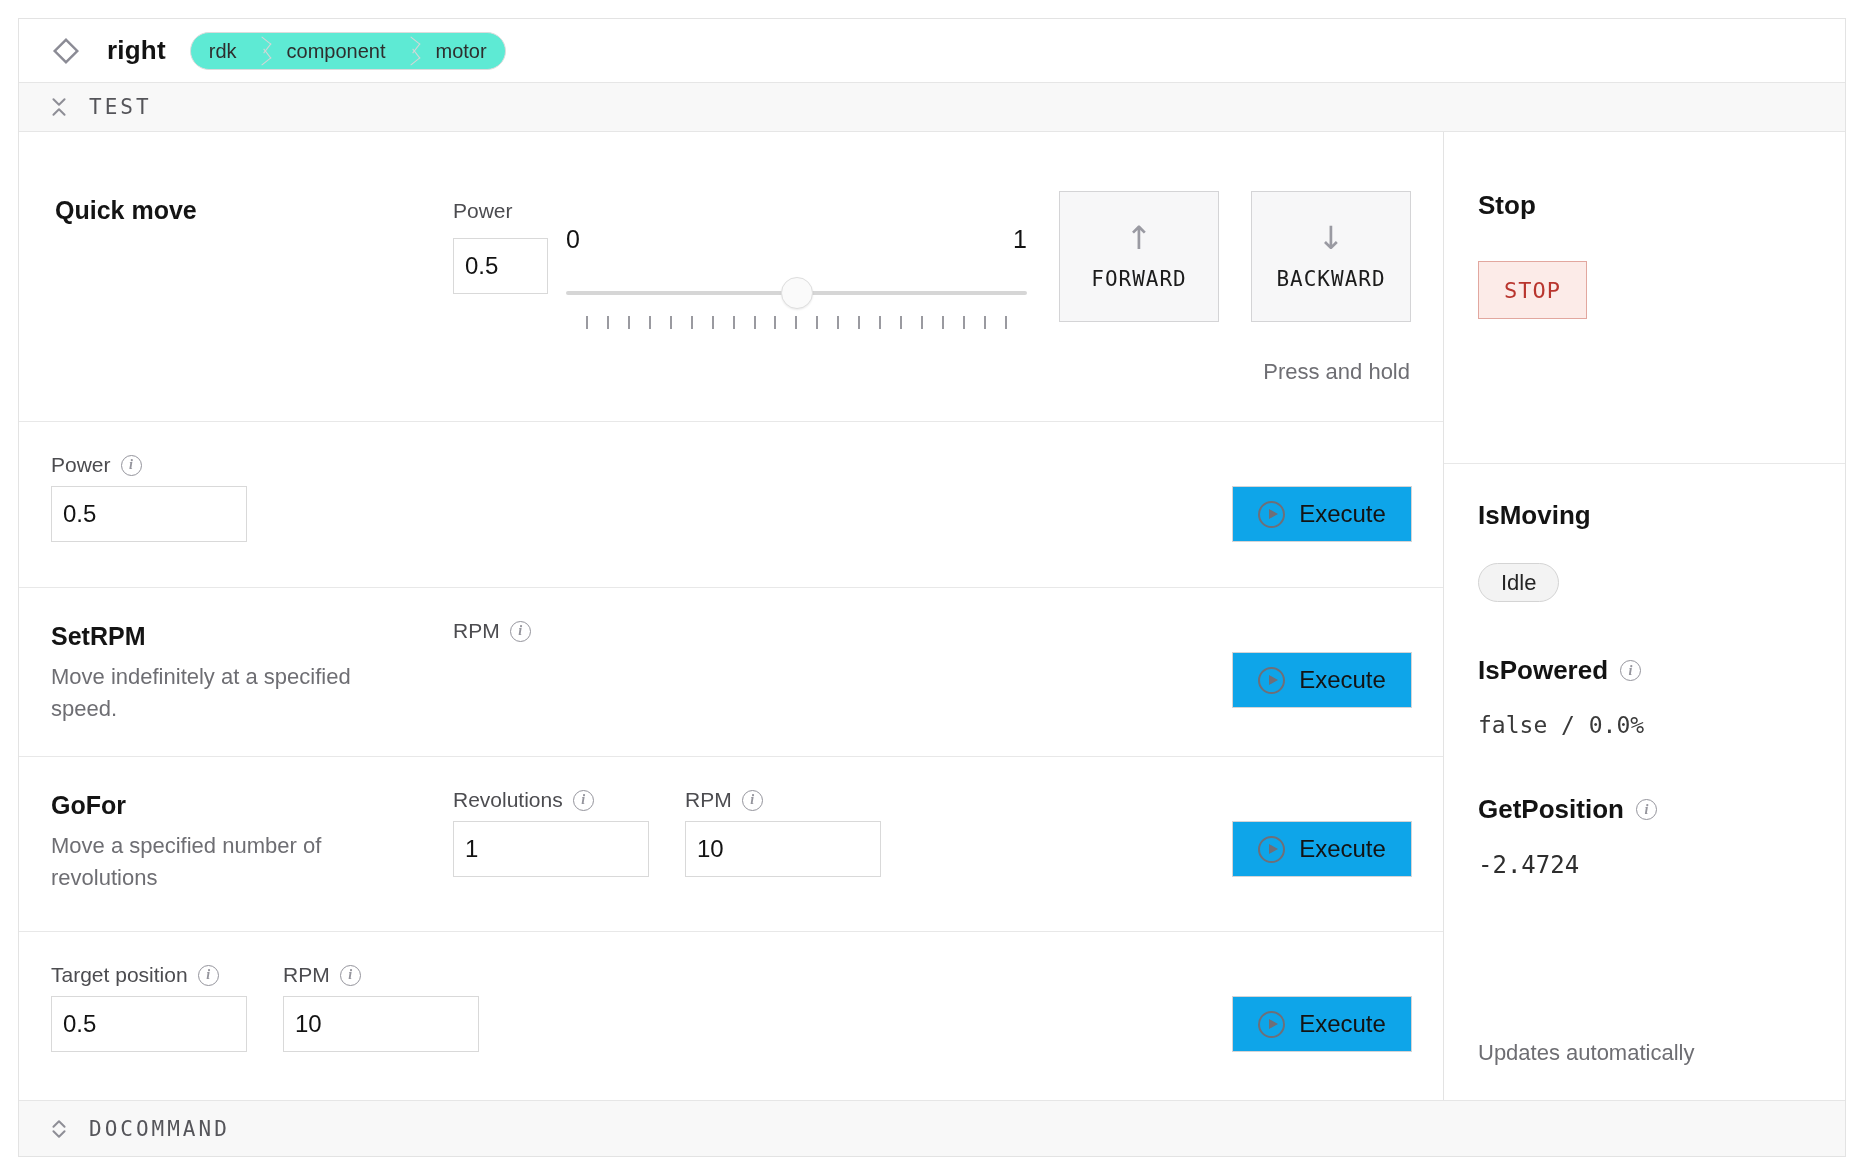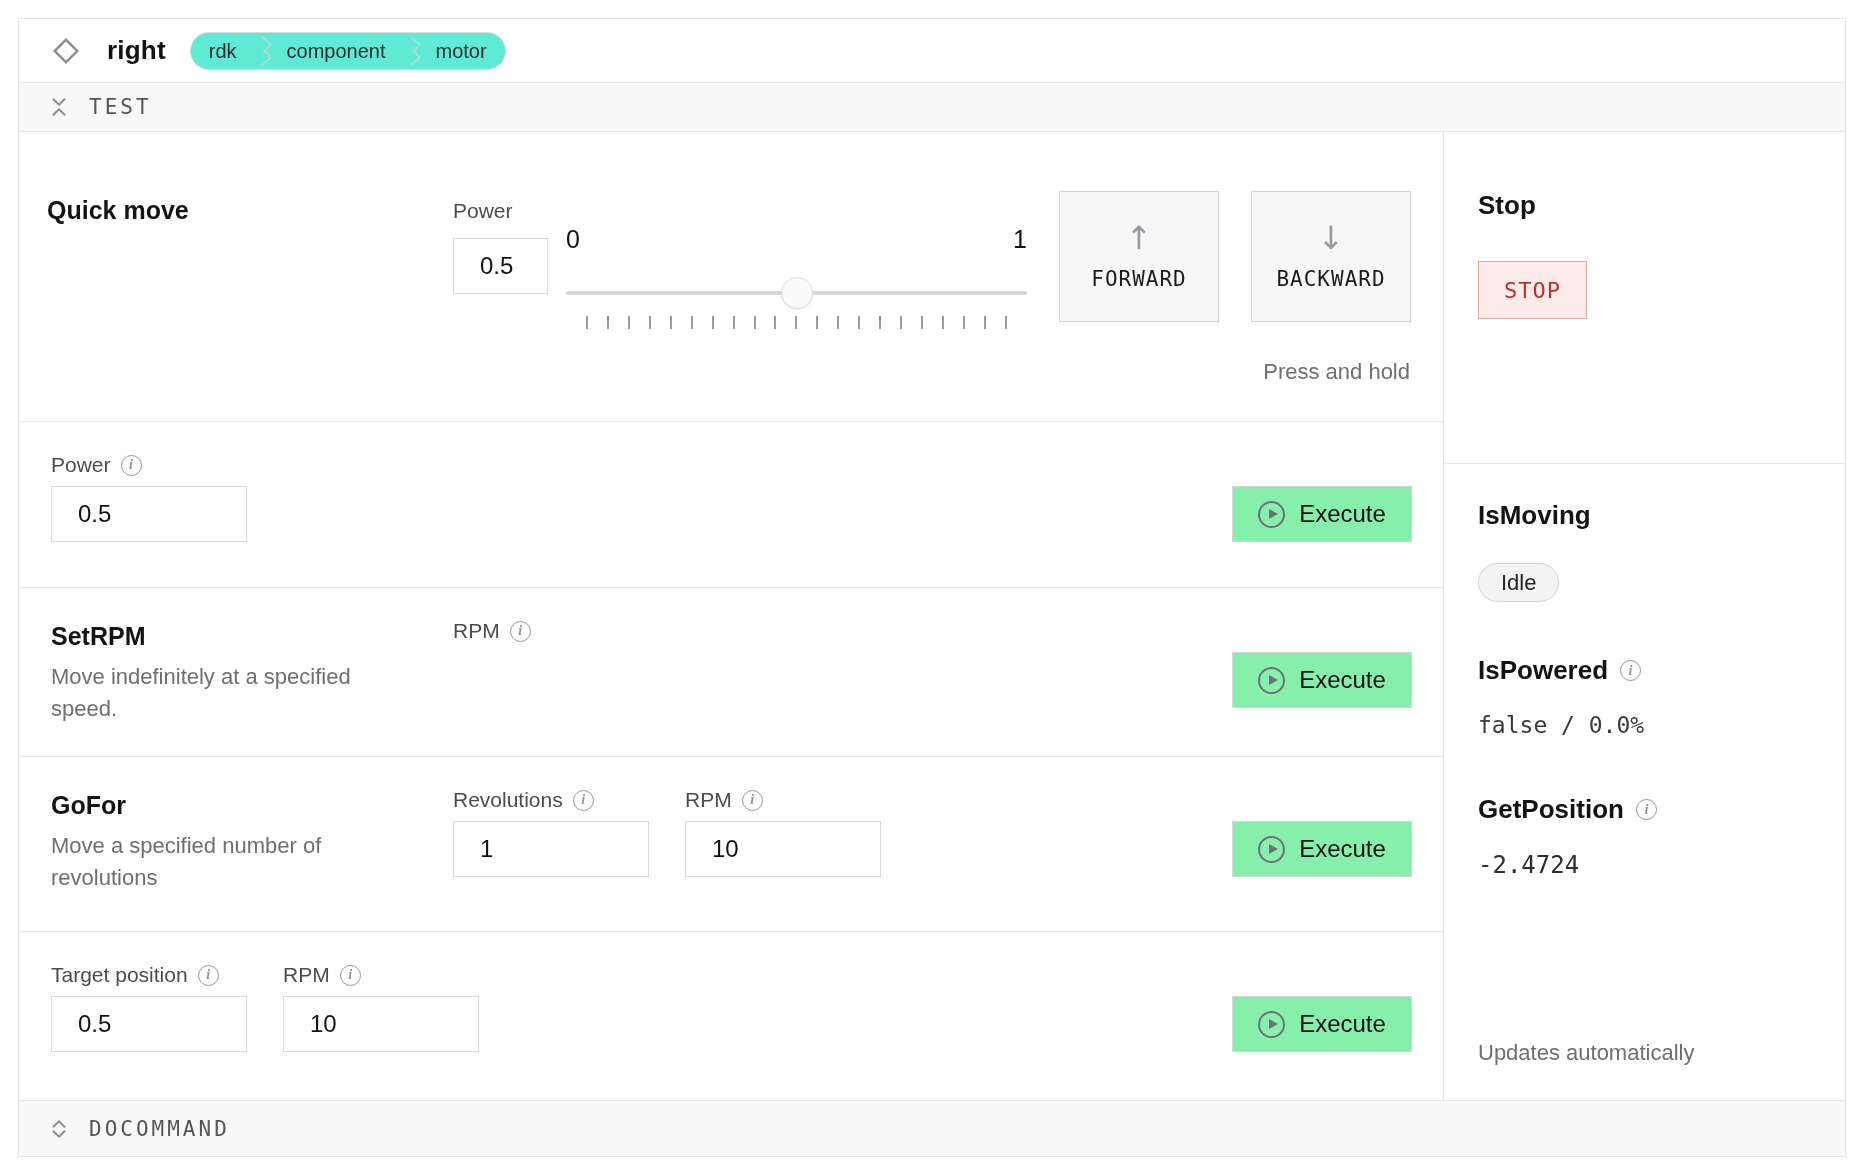--- a/index.html
+++ b/index.html
@@ -37,26 +37,26 @@
   .content { flex:1; display:flex; min-height:0; }
   .main { flex:1; display:flex; flex-direction:column; min-width:0; }
 
   .row { border-bottom:1px solid #e8e8e8; }
   .row:last-child { border-bottom:none; }
   .row-title { font-size:25px; font-weight:bold; color:#141414; }
   .row-desc { font-size:22px; color:#6e6e73; line-height:32px; margin-top:10px; max-width:340px; }
 
   
   .qm { height:290px; position:relative; }
-  .qm-title { position:absolute; left:28px; top:64px; }
+  .qm-title { position:absolute; left:36px; top:64px; }
   .qm-power { position:absolute; left:434px; top:66px; }
   .f-label-line { display:flex; align-items:center; gap:10px; height:26px; }
   .f-label { font-size:21px; color:#4c4c50; }
   .in { display:block; border:1px solid #d9d9d9; background:#fff; height:56px;
-    font-size:24px; color:#131313; padding:0 8px 0 26px; outline:none;
+    font-size:24px; color:#131313; padding:0 8px 0 11px; outline:none;
     font-family:"Liberation Sans", sans-serif; }
   .qm-power .in { width:95px; margin-top:14px; }
 
   .slider-group { position:absolute; left:547px; top:93px; width:461px; }
   .slider-labels { display:flex; justify-content:space-between; font-size:25px; height:32px; }
   .track-area { position:relative; height:52px; }
   .track { position:absolute; left:0; right:0; top:34px; height:4px; background:#d6d6d6; border-radius:2px; }
   .thumb { position:absolute; top:20px; width:32px; height:32px; border-radius:50%;
     background:#fafafa; border:1px solid #dedede; transform:translateX(-50%);
     box-shadow:0 1px 2px rgba(0,0,0,.08); }
@@ -72,21 +72,21 @@
   #fwd { left:1040px; } #bwd { left:1232px; }
   .hold-hint { position:absolute; right:33px; top:227px; font-size:22px; color:#6e6e73; }
 
   
   .cmd { display:flex; padding:30px 31px 0 32px; align-items:flex-start; }
   .cmd.h166 { height:166px; } .cmd.h169 { height:169px; } .cmd.h175 { height:175px; } .cmd.hlast { flex:1; }
   .cmd-left { width:402px; flex-shrink:0; padding-top:4px; }
   .field { width:196px; margin-right:36px; flex-shrink:0; }
   .field .in { width:196px; margin-top:8px; }
   .exec-btn { margin-left:auto; margin-top:34px; width:180px; height:56px;
-    background:#86efac; border:1px solid #d4d4d6; display:flex; align-items:center;
+    background:#0ea5e9; border:1px solid #d4d4d6; display:flex; align-items:center;
     justify-content:center; gap:14px; cursor:pointer; flex-shrink:0; }
   .exec-btn .elabel { font-size:24px; color:#131313; }
   .play-ic { width:27px; height:27px; border:2px solid #6f6f78; border-radius:50%;
     position:relative; flex-shrink:0; }
   .play-ic::before { content:""; position:absolute; left:9px; top:6px;
     border-left:9px solid #6f6f78; border-top:5.5px solid transparent; border-bottom:5.5px solid transparent; }
 
   .info-ic { width:21px; height:21px; border:1.5px solid #94949c; border-radius:50%;
     color:#94949c; font-size:14px; display:inline-flex; align-items:center;
     justify-content:center; flex-shrink:0; cursor:pointer;

